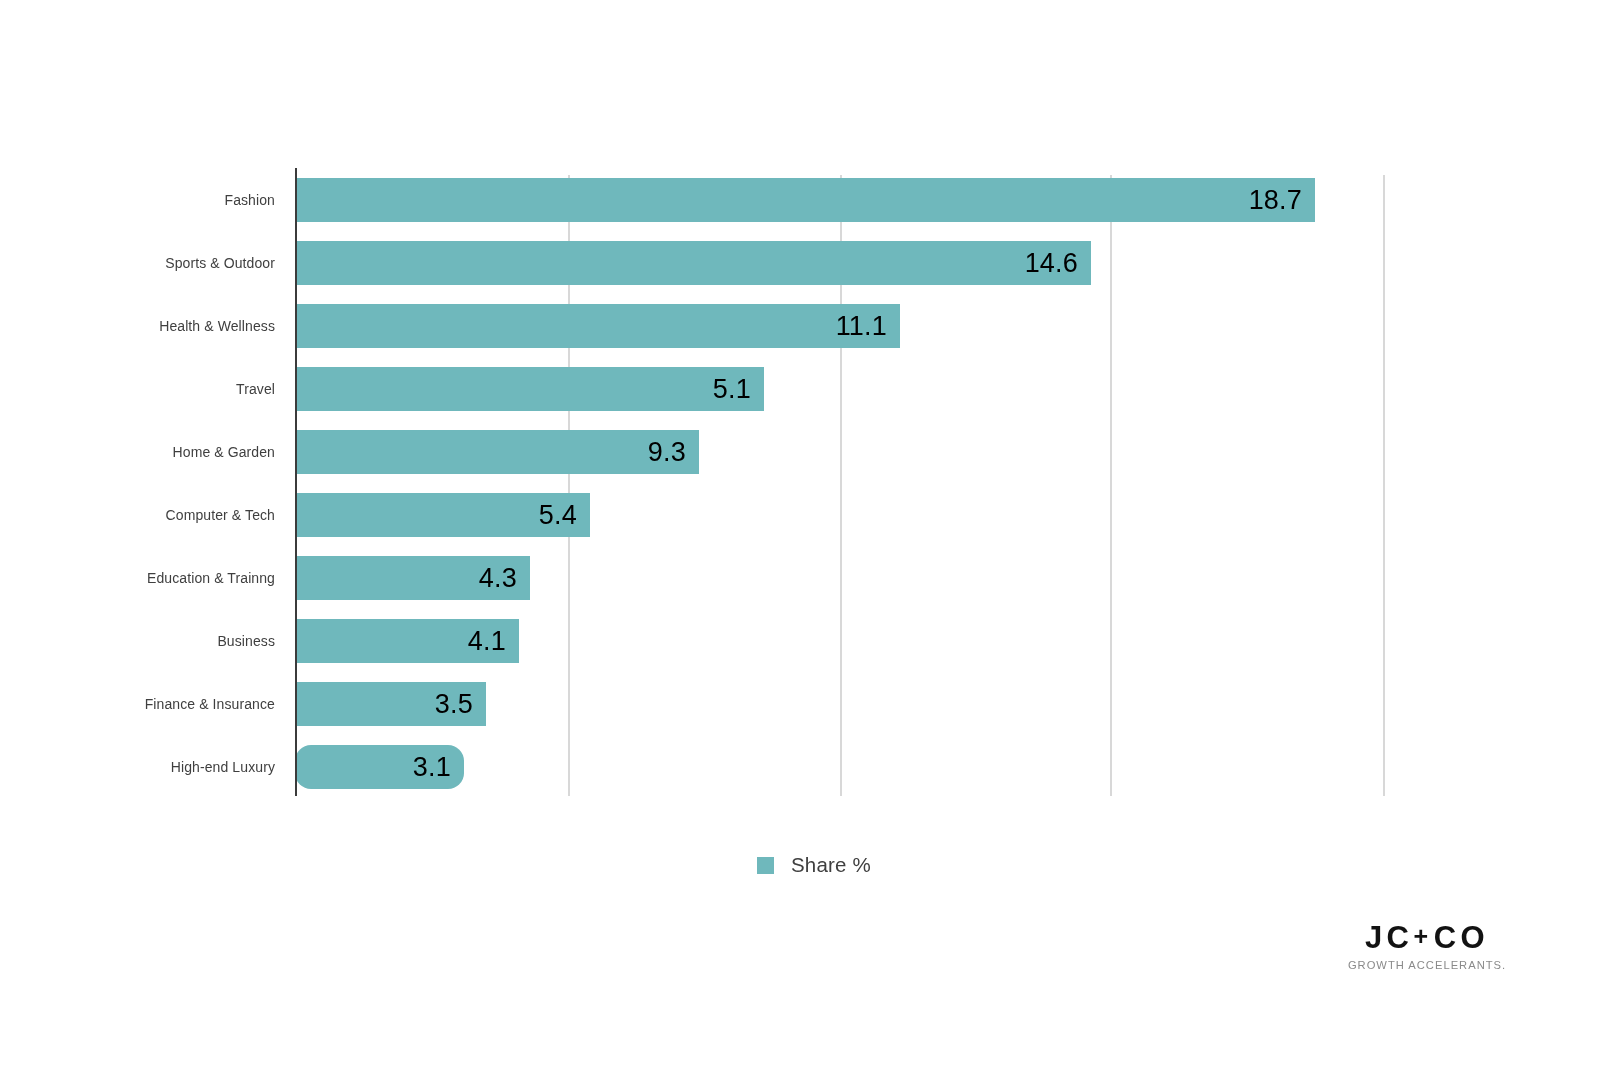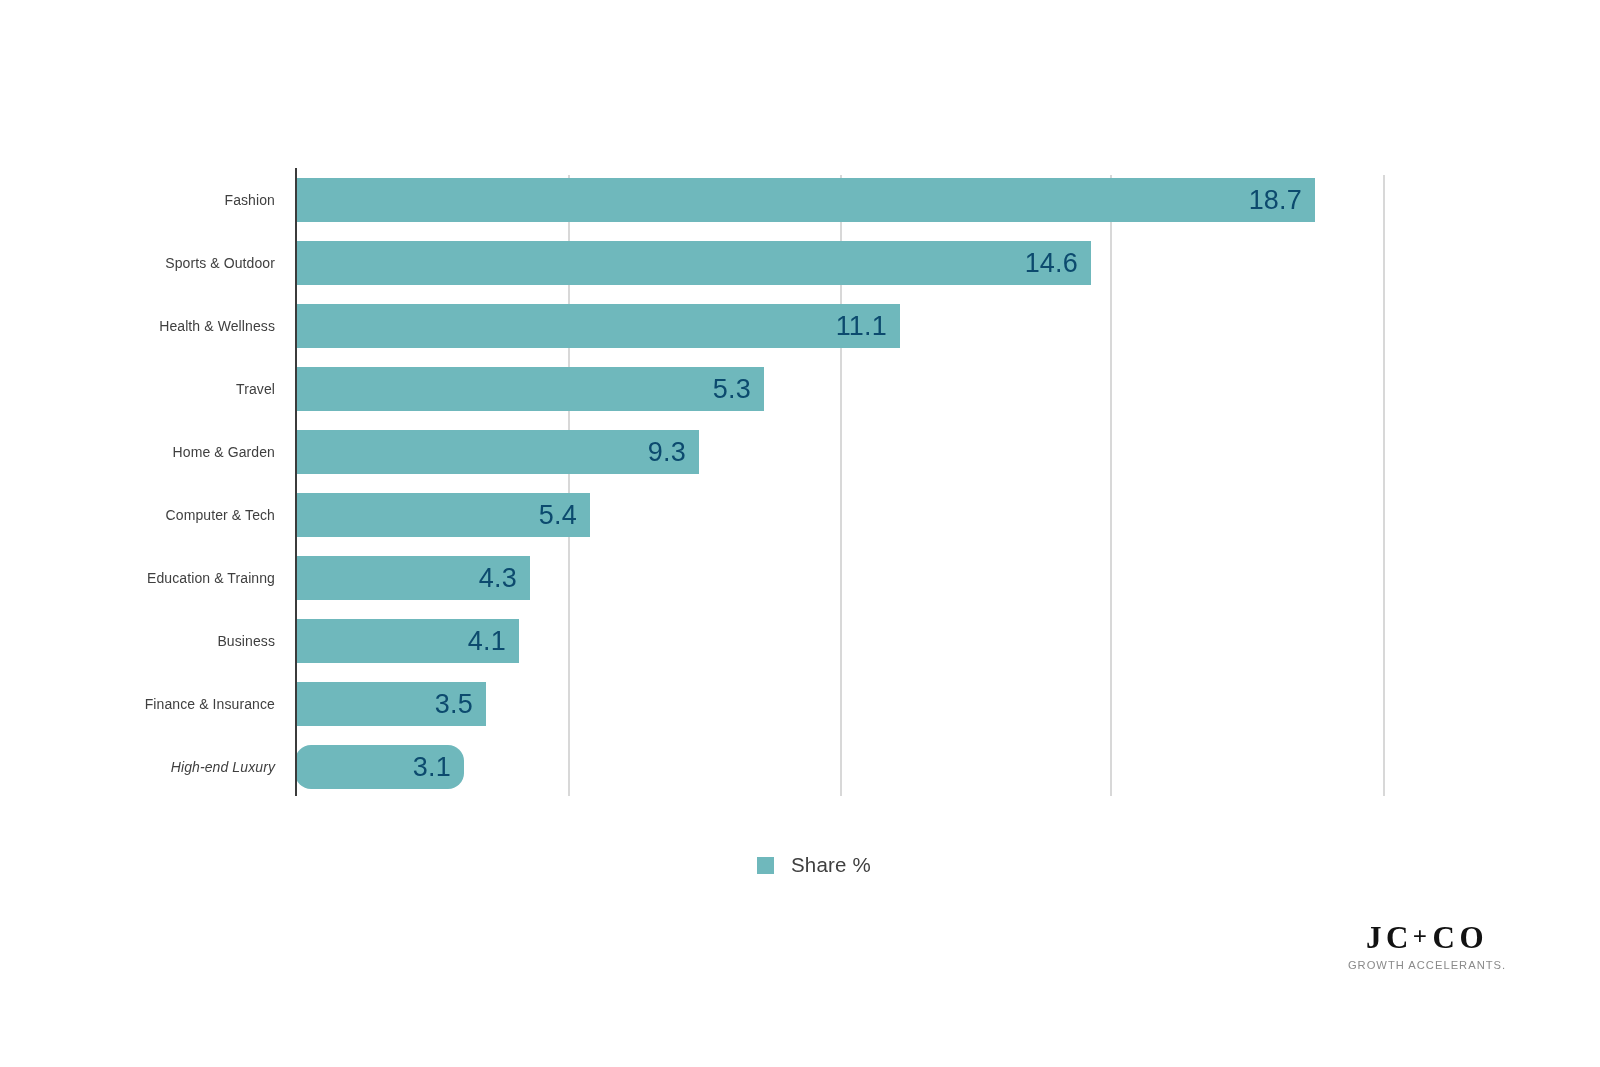--- a/index.html
+++ b/index.html
@@ -60,21 +60,21 @@
     left: 0;
     top: 0;
     height: 44px;
     background: #6fb8bc;
     box-sizing: border-box;
     display: flex;
     align-items: center;
     justify-content: flex-end;
   }
   .bar-value {
-    color: #0c4a6e;
+    color: #000000;
     font-size: 27px;
     font-weight: 400;
     letter-spacing: 0.2px;
     padding-right: 13px;
     line-height: 1;
     white-space: nowrap;
   }
 
   
   .cat-label {
@@ -122,21 +122,20 @@
   #logo-wordmark {
     display: flex;
     align-items: center;
     justify-content: center;
     color: #121212;
     font-size: 31px;
     font-weight: bold;
     letter-spacing: 4.5px;
     line-height: 1;
     white-space: nowrap;
-    font-family: Liberation Serif, serif;
   }
   #logo-plus {
     display: inline-block;
     margin: 0 1px 0 0;
     font-size: 25px;
     font-weight: bold;
     position: relative;
     top: -1px;
   }
   #logo-tagline {
@@ -172,21 +171,21 @@
     </div>
 
     <div class="bar-row" style="top:136px;">
       <div class="bar" style="width:605px;">
         <span class="bar-value">11.1</span>
       </div>
     </div>
 
     <div class="bar-row" style="top:199px;">
       <div class="bar" style="width:469px;">
-        <span class="bar-value">5.3</span>
+        <span class="bar-value">5.1</span>
       </div>
     </div>
 
     <div class="bar-row" style="top:262px;">
       <div class="bar" style="width:404px;">
         <span class="bar-value">9.3</span>
       </div>
     </div>
 
     <div class="bar-row" style="top:325px;">
@@ -224,21 +223,21 @@
 
   <div class="cat-label" style="top:193px;">Fashion</div>
   <div class="cat-label" style="top:256px;">Sports &amp; Outdoor</div>
   <div class="cat-label" style="top:319px;">Health &amp; Wellness</div>
   <div class="cat-label" style="top:382px;">Travel</div>
   <div class="cat-label" style="top:445px;text-align:center;">Home &amp; Garden</div>
   <div class="cat-label" style="top:508px;">Computer &amp; Tech</div>
   <div class="cat-label" style="top:571px;margin-left:44px;">Education &amp; Trainng</div>
   <div class="cat-label" style="top:634px;">Business</div>
   <div class="cat-label" style="top:697px;">Finance &amp; Insurance</div>
-  <div class="cat-label" style="top:760px;font-style:italic;">High-end Luxury</div>
+  <div class="cat-label" style="top:760px;">High-end Luxury</div>
 
   <div id="legend">
     <span id="legend-swatch"></span>
     <span id="legend-label">Share %</span>
   </div>
 
   <div id="logo">
     <div id="logo-wordmark">
       <span>JC</span>
       <span id="logo-plus">+</span>

